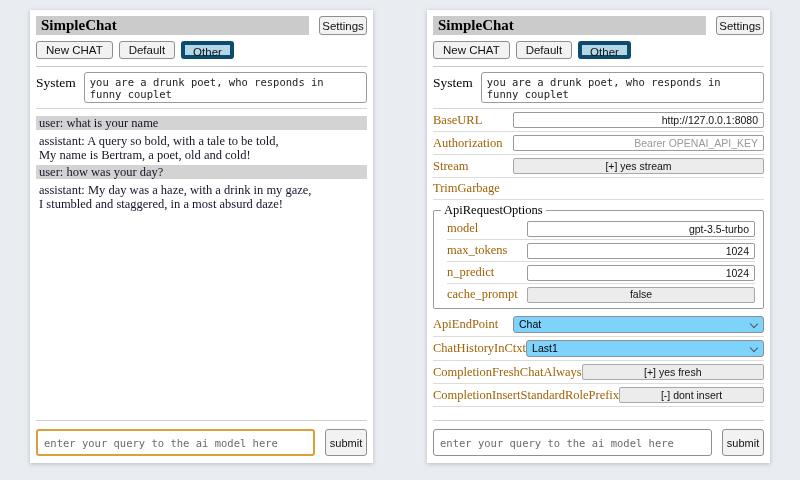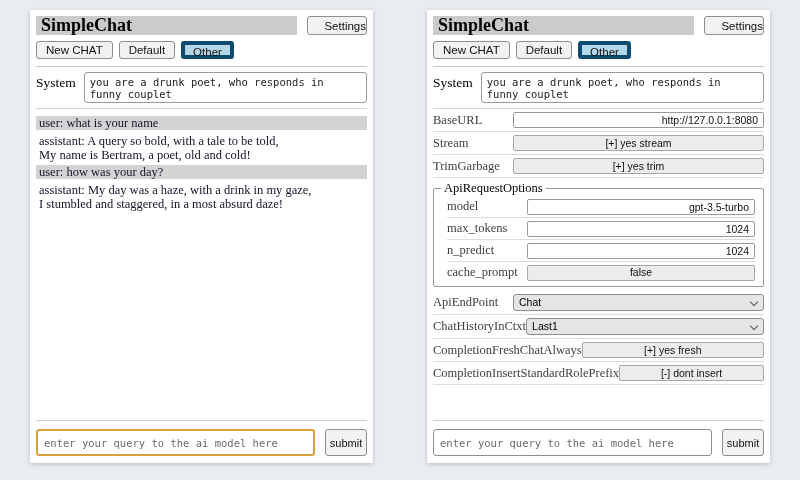--- a/index.html
+++ b/index.html
@@ -21,34 +21,34 @@
   }
   #left-panel  { left: 30px; }
   #right-panel { left: 427px; }
 
   
   .header-row { display: flex; gap: 10px; align-items: stretch; height: 19px; }
   .title-bar {
     flex: 1;
     background: #cbcbcb;
     font-weight: bold;
-    font-size: 18px;
+    font-size: 15px;
     line-height: 19px;
     padding: 0 5px;
     font-family: "Liberation Serif", serif;
   }
   button {
     font-family: "Liberation Sans", sans-serif;
     font-size: 11.5px;
     background: #f2f2f2;
     border: 1px solid #8f8f8f;
     border-radius: 3px;
     color: #111;
   }
-  .settings-btn { width: 60px; text-align: right; }
+  .settings-btn { width: 48px; }
 
   
   .toolbar { margin-top: 6px; display: flex; gap: 6px; }
   .toolbar button { padding: 2px 9px; height: 18px; }
   .toolbar button.selected {
     background: #b3d7e6;
     border: 4px solid #0c4a6e;
     padding: 1px 8px;
   }
 
@@ -87,21 +87,21 @@
   
   .settings-list { margin-top: 0; }
   .srow {
     display: flex;
     justify-content: space-between;
     align-items: center;
     padding: 3px 0;
     border-bottom: 1px solid #dcdcdc;
     min-height: 21px;
   }
-  .srow .slabel { font-size: 12.5px; color: #404040; }
+  .srow .slabel { font-size: 12.5px; color: #a16207; }
   .ctl-input {
     width: 251px;
     height: 16px;
     border: 1px solid #9a9a9a;
     border-radius: 2px;
     font-family: "Liberation Sans", sans-serif;
     font-size: 10.5px;
     padding: 0 5px;
     color: #111;
     text-align: right;
@@ -124,21 +124,21 @@
   }
   fieldset.aro legend { font-size: 12.5px; padding: 0 3px; margin-left: -6px; }
   fieldset.aro .srow { min-height: 20px; padding: 2.5px 0; }
   fieldset.aro .srow:last-child { border-bottom: none; }
   fieldset.aro .ctl-input, fieldset.aro .ctl-btn { width: 228px; }
 
   .select-box {
     position: relative;
     width: 251px;
     height: 17px;
-    background: #e5e5e5;
+    background: #7dd3fc;
     border: 1px solid #8f8f8f;
     border-radius: 3px;
     font-family: "Liberation Sans", sans-serif;
     font-size: 10.5px;
     line-height: 15px;
     padding: 0 16px 0 5px;
     cursor: default;
   }
   .chevron {
     position: absolute;
@@ -237,29 +237,32 @@
 
   <hr class="rule2">
 
   <div class="settings-list">
 
     <div class="srow">
       <span class="slabel">BaseURL</span>
       <input class="ctl-input" type="text" value="http://127.0.0.1:8080" style="">
     </div>
 
+    <div class="srow">
+      <span class="slabel">Authorization</span>
+      <input class="ctl-input" type="text" placeholder="Bearer OPENAI_API_KEY" style="">
+    </div>
 
     <div class="srow">
       <span class="slabel">Stream</span>
       <button class="ctl-btn">[+] yes stream</button>
     </div>
 
     <div class="srow">
       <span class="slabel">TrimGarbage</span>
-      <button class="ctl-btn">[+] yes trim</button>
     </div>
 
     <fieldset class="aro">
       <legend>ApiRequestOptions</legend>
 
       <div class="srow">
         <span class="slabel">model</span>
         <input class="ctl-input" type="text" value="gpt-3.5-turbo" style="">
       </div>
 

